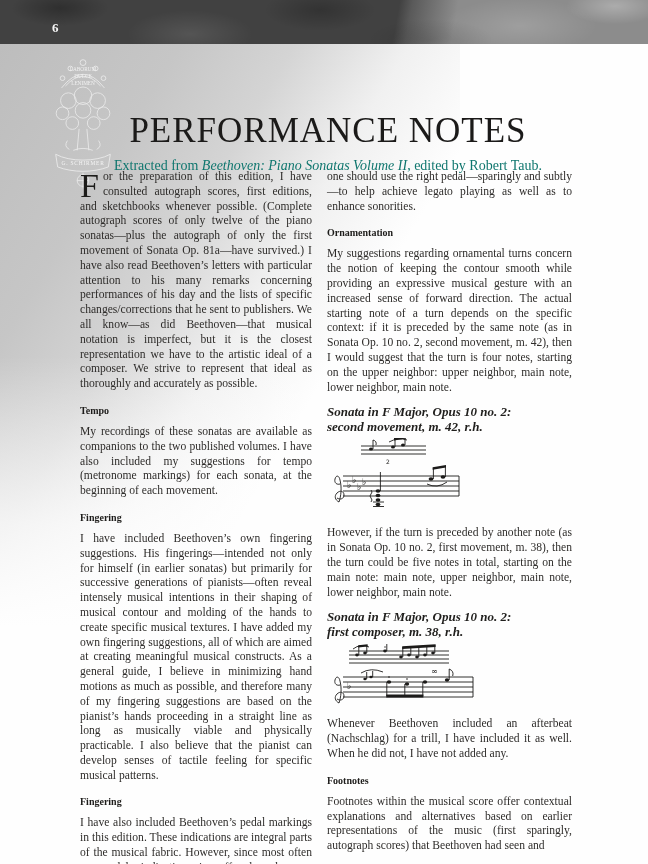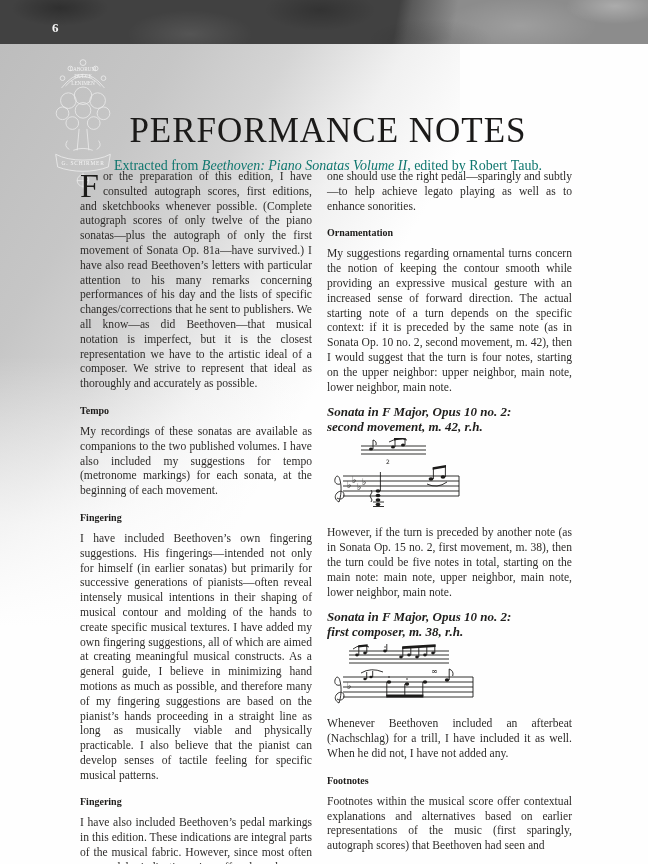--- a/index.html
+++ b/index.html
@@ -182,21 +182,21 @@
           <ellipse class="mu-f" cx="100" cy="3" rx="2.4" ry="1.8"></ellipse>
           <ellipse class="mu-f" cx="112" cy="1" rx="2.4" ry="1.8"></ellipse>
           <path class="mu" d="M102.4,3 V-8 M114.4,1 V-10"></path>
           <path class="mu-f" d="M101.6,-8.8 L115,-11 L115,-8.5 L101.6,-6.3 Z"></path>
           <path class="mu" d="M96,8 Q106,13 116,6" stroke-width="0.7"></path>
         </g>
       </g>
     </svg>
   </div>
 
-  <p>However, if the turn is preceded by another note (as in Sonata Op. 15 no. 2, first movement, m. 38), then the turn could be five notes in total, starting on the main note: main note, upper neighbor, main note, lower neighbor, main note.</p>
+  <p>However, if the turn is preceded by another note (as in Sonata Op. 10 no. 2, first movement, m. 38), then the turn could be five notes in total, starting on the main note: main note, upper neighbor, main note, lower neighbor, main note.</p>
 
   <p class="caption">
     <span>Sonata in F Major, Opus 10 no. 2:</span>
     <span>first composer, m. 38, r.h.</span>
   </p>
 
   <div class="music">
     <svg width="150" height="66" viewBox="0 0 150 66" xmlns="http://www.w3.org/2000/svg">
 
       <g transform="translate(18,4)">

